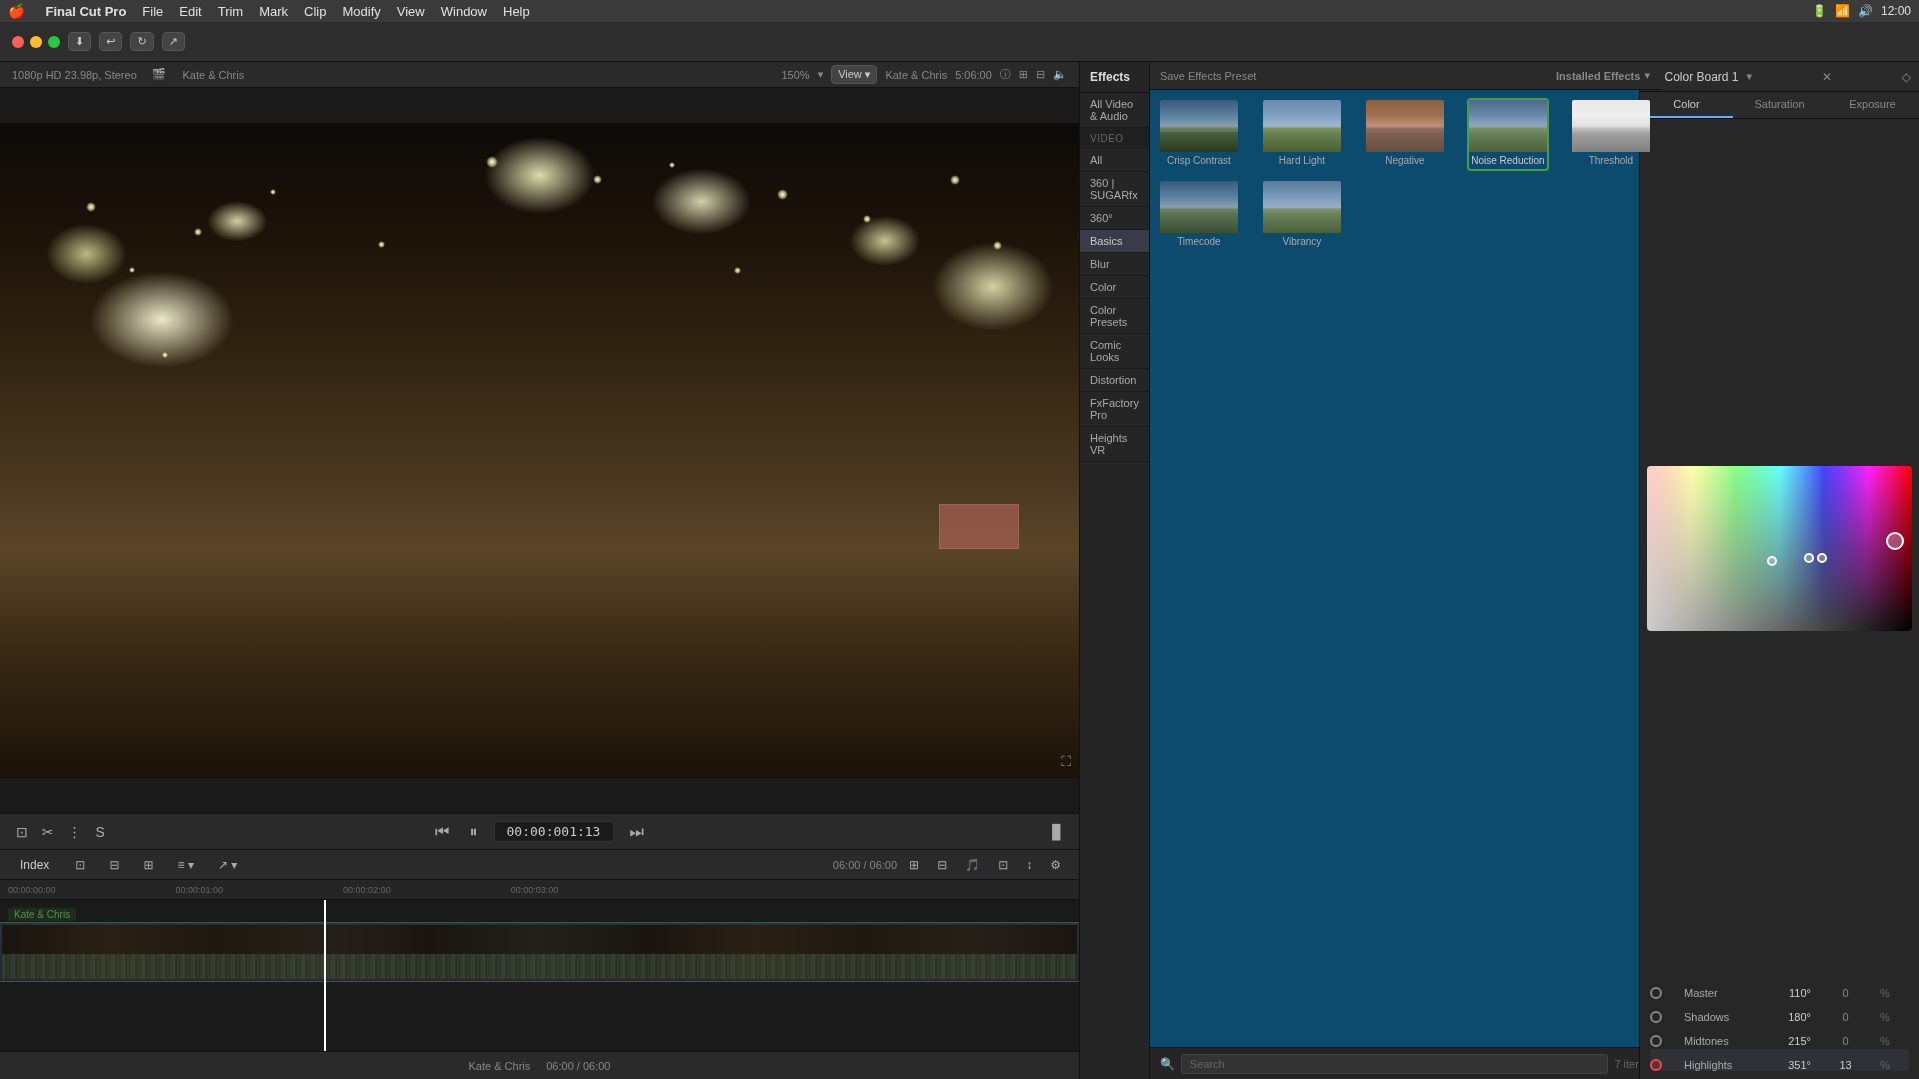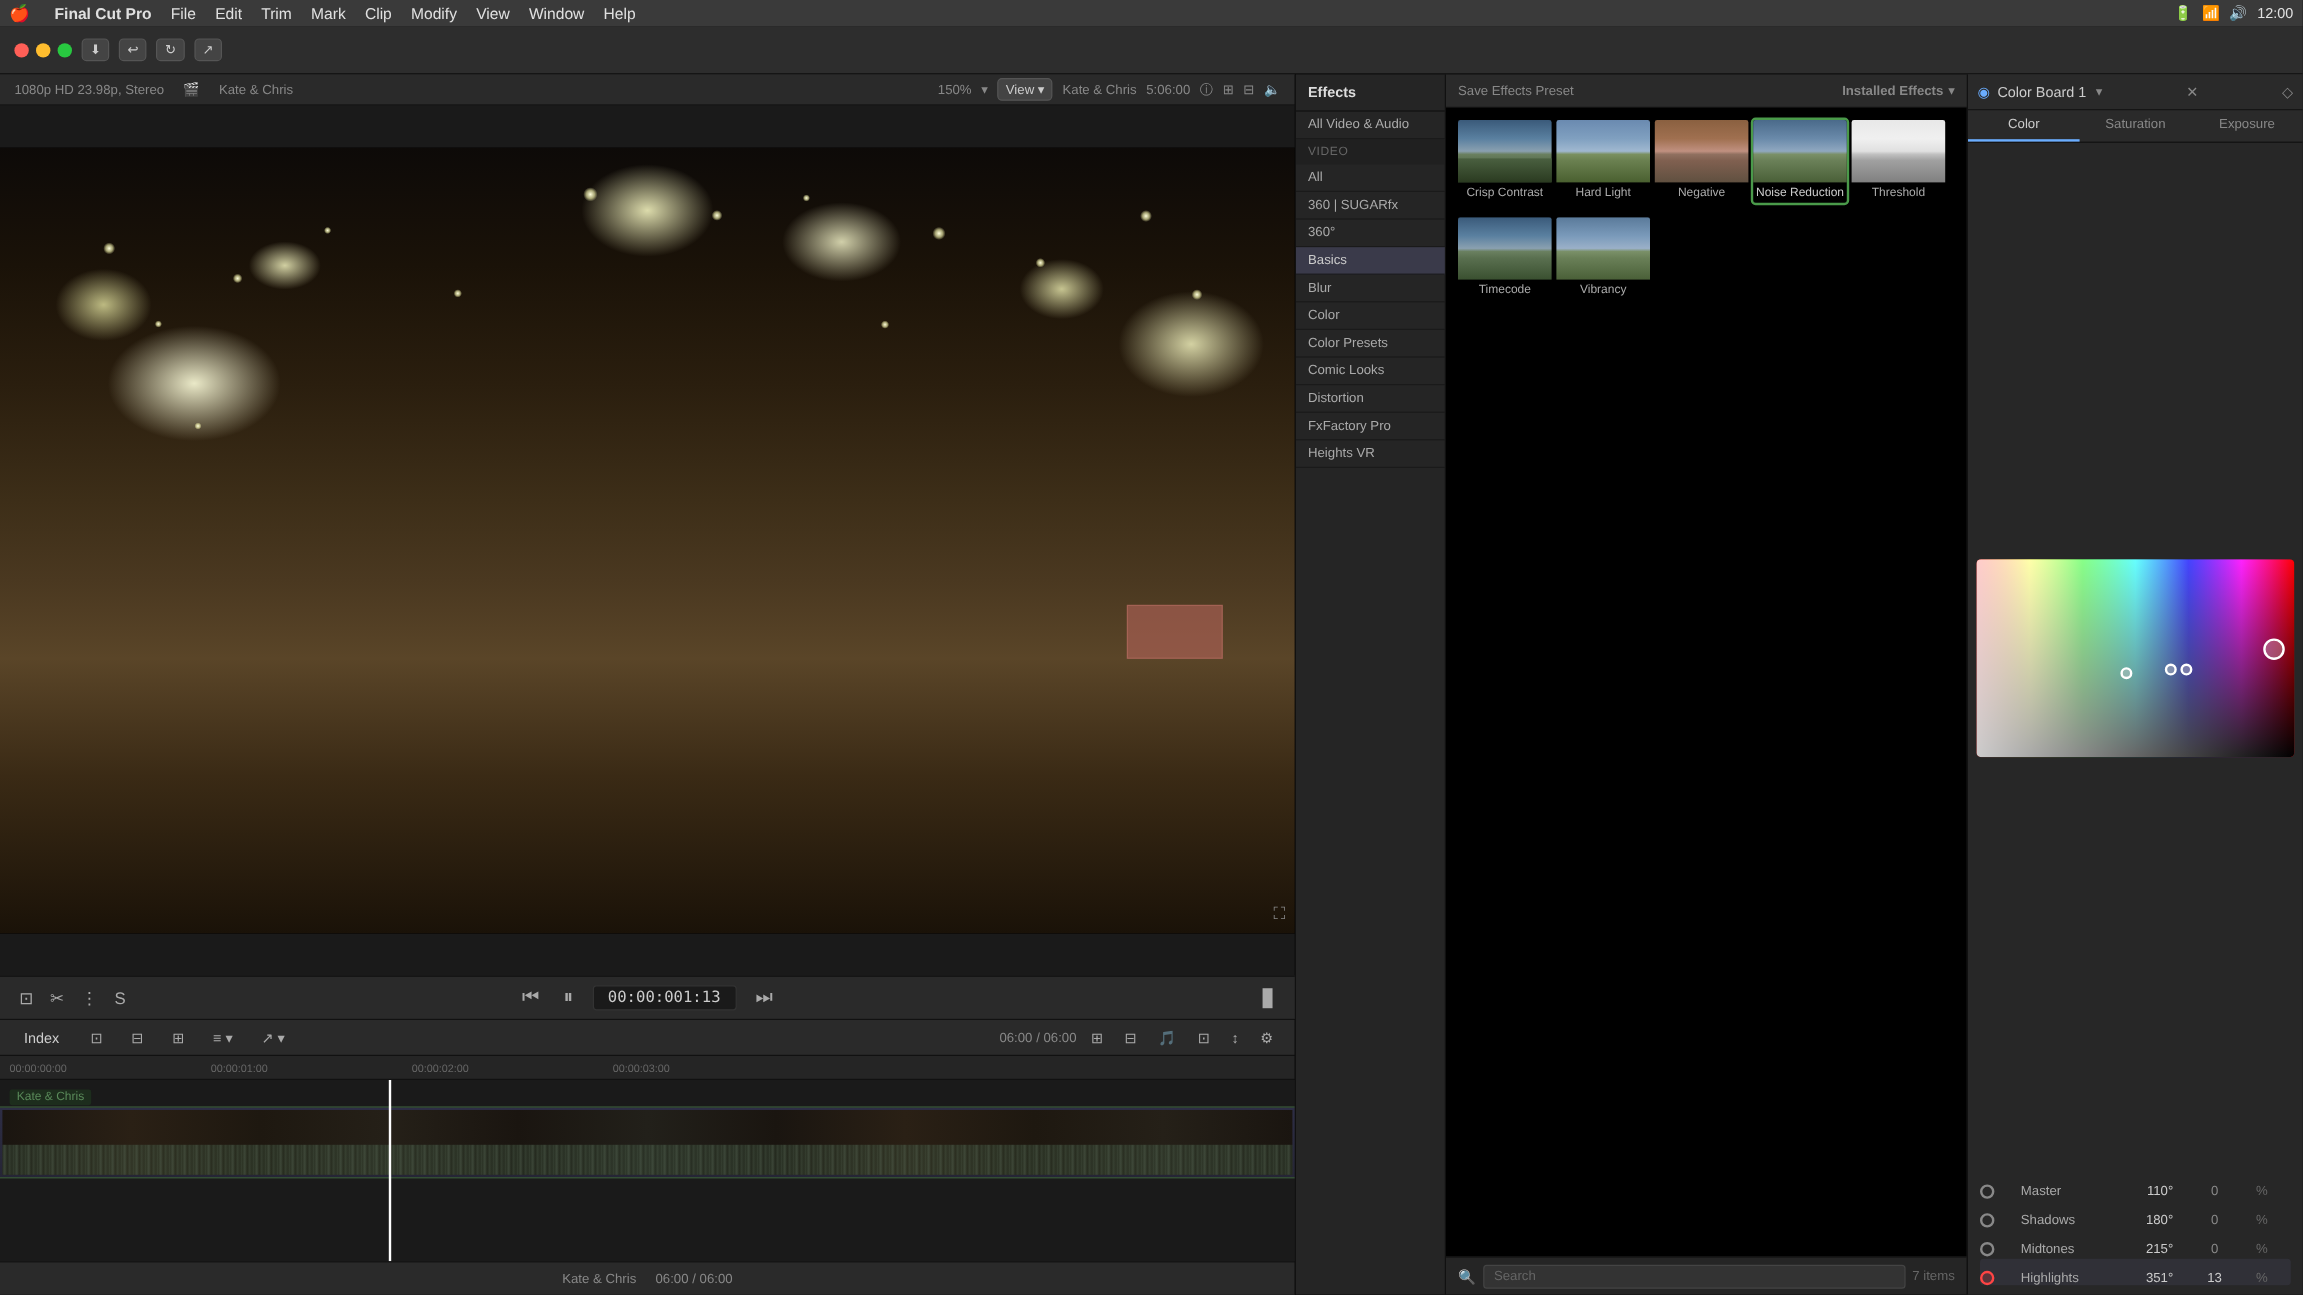--- a/index.html
+++ b/index.html
@@ -402,21 +402,21 @@
       color: #888;
       width: 25px;
       text-align: center;
     }
 
     .adj-row.active { background: rgba(100,100,150,0.15); border-radius: 3px; }
 
     
     .effects-panel {
       width: 560px;
-      background: #000000;
+      background: #0c4a6e;
       border-left: 1px solid #111;
       display: flex;
     }
 
     .effects-sidebar {
       width: 125px;
       background: #252525;
       border-right: 1px solid #111;
       display: flex;
       flex-direction: column;
@@ -457,21 +457,21 @@
       flex: 1;
       padding: 8px;
       display: flex;
       flex-direction: column;
       gap: 8px;
       overflow-y: auto;
     }
 
     .effects-row {
       display: flex;
-      gap: 0;
+      gap: 21px;
       align-items: flex-end;
     }
 
     .effect-thumb {
       width: 82px;
       display: flex;
       flex-direction: column;
       align-items: center;
       cursor: pointer;
       border-radius: 4px;

